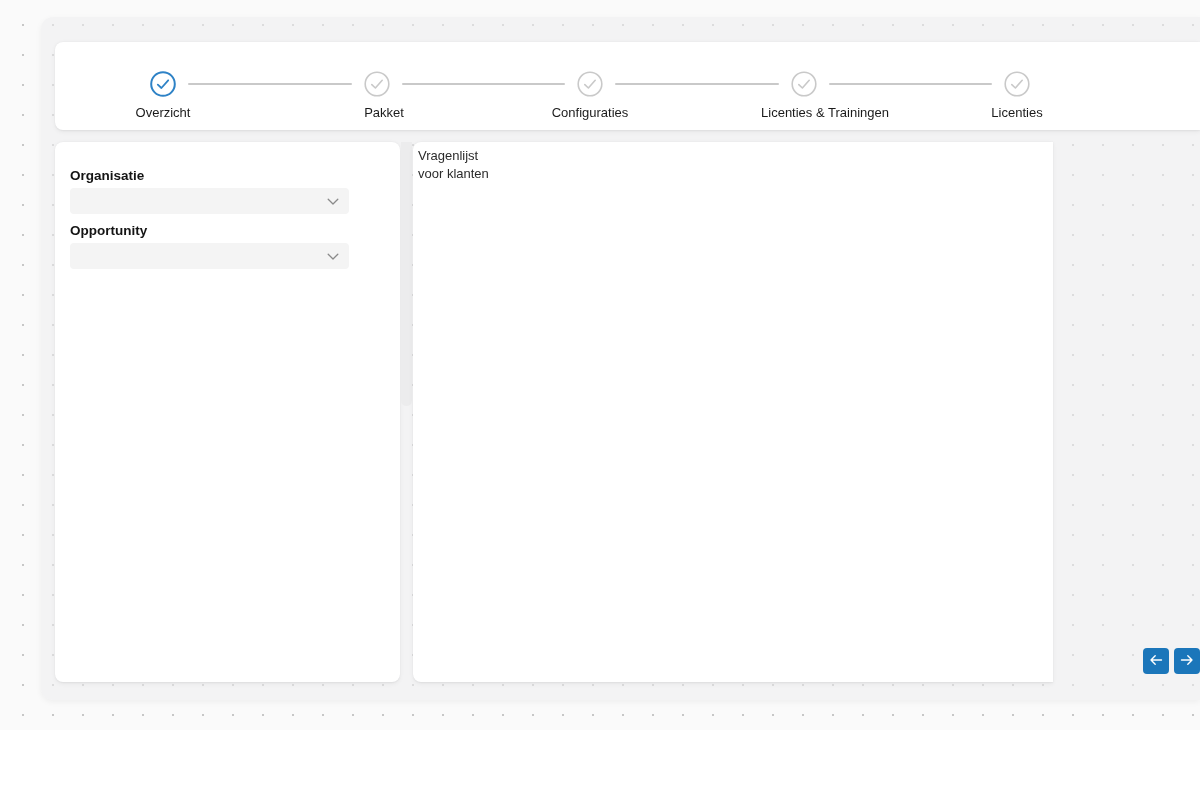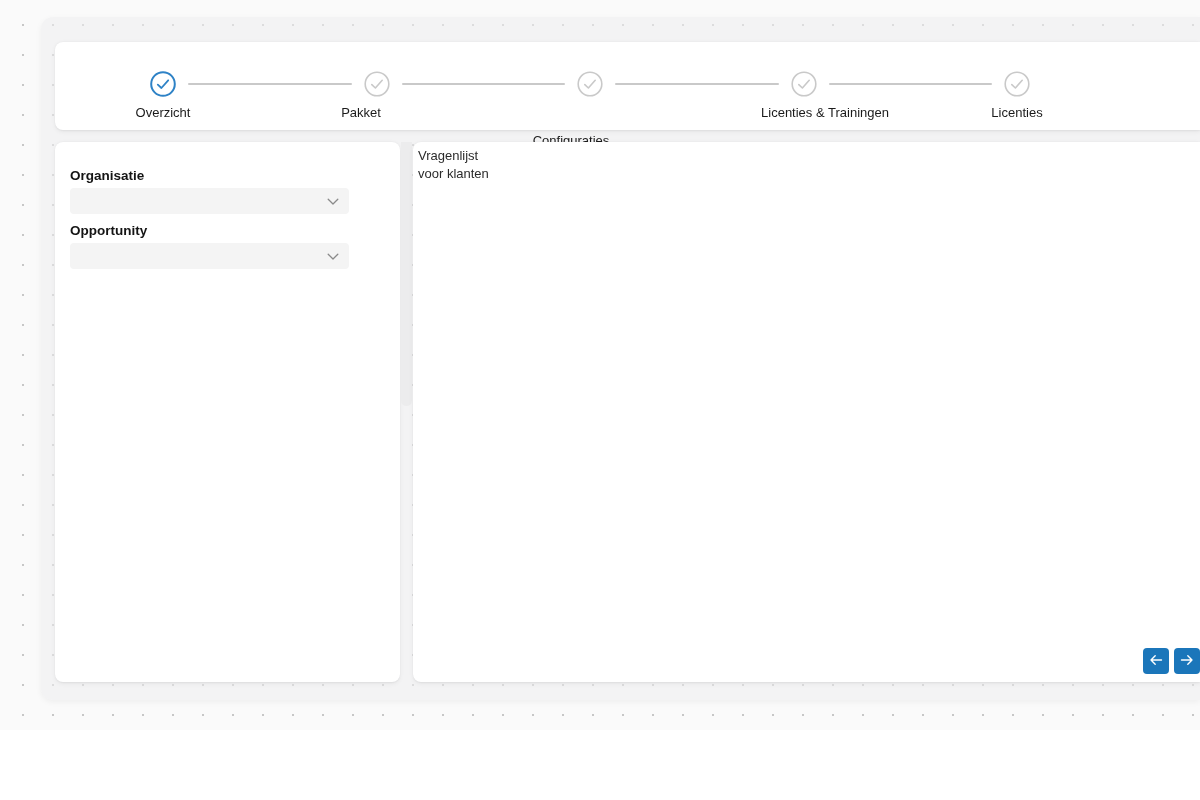--- a/index.html
+++ b/index.html
@@ -22,21 +22,21 @@
     border-radius:12px 0 0 12px;
     box-shadow:0 2px 6px rgba(0,0,0,0.05);
   }
 
   .card {
     position:absolute; background:#ffffff;
     box-shadow:0 0.6px 1.8px rgba(0,0,0,0.05), 0 1.5px 5px rgba(0,0,0,0.05);
   }
   .stepper-card { left:55px; top:42px; width:1145px; height:88px; border-radius:8px 0 0 8px; }
   .left-panel   { left:55px; top:142px; width:345px; height:540px; border-radius:8px;padding-left:33px; }
-  .right-panel  { left:413px; top:142px; width:787px; height:540px; border-radius:8px 0 0 8px; }
+  .right-panel  { left:413px; top:142px; width:640px; height:540px; border-radius:8px 0 0 8px; }
 
   .splitter {
     position:absolute; left:401px; top:142px; width:11px; height:264px;
     background:#ececed; border-radius:0 0 6px 6px;
   }
 
   
   .step-circle { position:absolute; top:29px; width:26px; height:26px; }
   .step-label  { position:absolute; top:63px; width:260px; text-align:center;
                  font-size:13px; color:#1b1b1b; line-height:15px; }
@@ -88,31 +88,31 @@
     <span class="step-label" style="left:-22px;">Overzicht</span>
   </div>
 
   <div>
     <span class="step-circle" style="left:309px;">
       <svg width="26" height="26" viewBox="0 0 26 26">
         <circle cx="13" cy="13" r="11.8" fill="#ffffff" stroke="#C9C9C9" stroke-width="1.6"></circle>
         <path d="M7.8 13.6 L11.4 17 L18.2 9.3" fill="none" stroke="#C9C9C9" stroke-width="1.6" stroke-linecap="round" stroke-linejoin="round"></path>
       </svg>
     </span>
-    <span class="step-label" style="left:176px;">Pakket</span>
+    <span class="step-label" style="left:199px;">Pakket</span>
   </div>
 
   <div>
     <span class="step-circle" style="left:522px;">
       <svg width="26" height="26" viewBox="0 0 26 26">
         <circle cx="13" cy="13" r="11.8" fill="#ffffff" stroke="#C9C9C9" stroke-width="1.6"></circle>
         <path d="M7.8 13.6 L11.4 17 L18.2 9.3" fill="none" stroke="#C9C9C9" stroke-width="1.6" stroke-linecap="round" stroke-linejoin="round"></path>
       </svg>
     </span>
-    <span class="step-label" style="left:386px;margin-top:28px;">Configuraties</span>
+    <span class="step-label" style="left:405px;">Configuraties</span>
   </div>
 
   <div>
     <span class="step-circle" style="left:736px;">
       <svg width="26" height="26" viewBox="0 0 26 26">
         <circle cx="13" cy="13" r="11.8" fill="#ffffff" stroke="#C9C9C9" stroke-width="1.6"></circle>
         <path d="M7.8 13.6 L11.4 17 L18.2 9.3" fill="none" stroke="#C9C9C9" stroke-width="1.6" stroke-linecap="round" stroke-linejoin="round"></path>
       </svg>
     </span>
     <span class="step-label" style="left:640px;">Licenties &amp; Trainingen</span>

